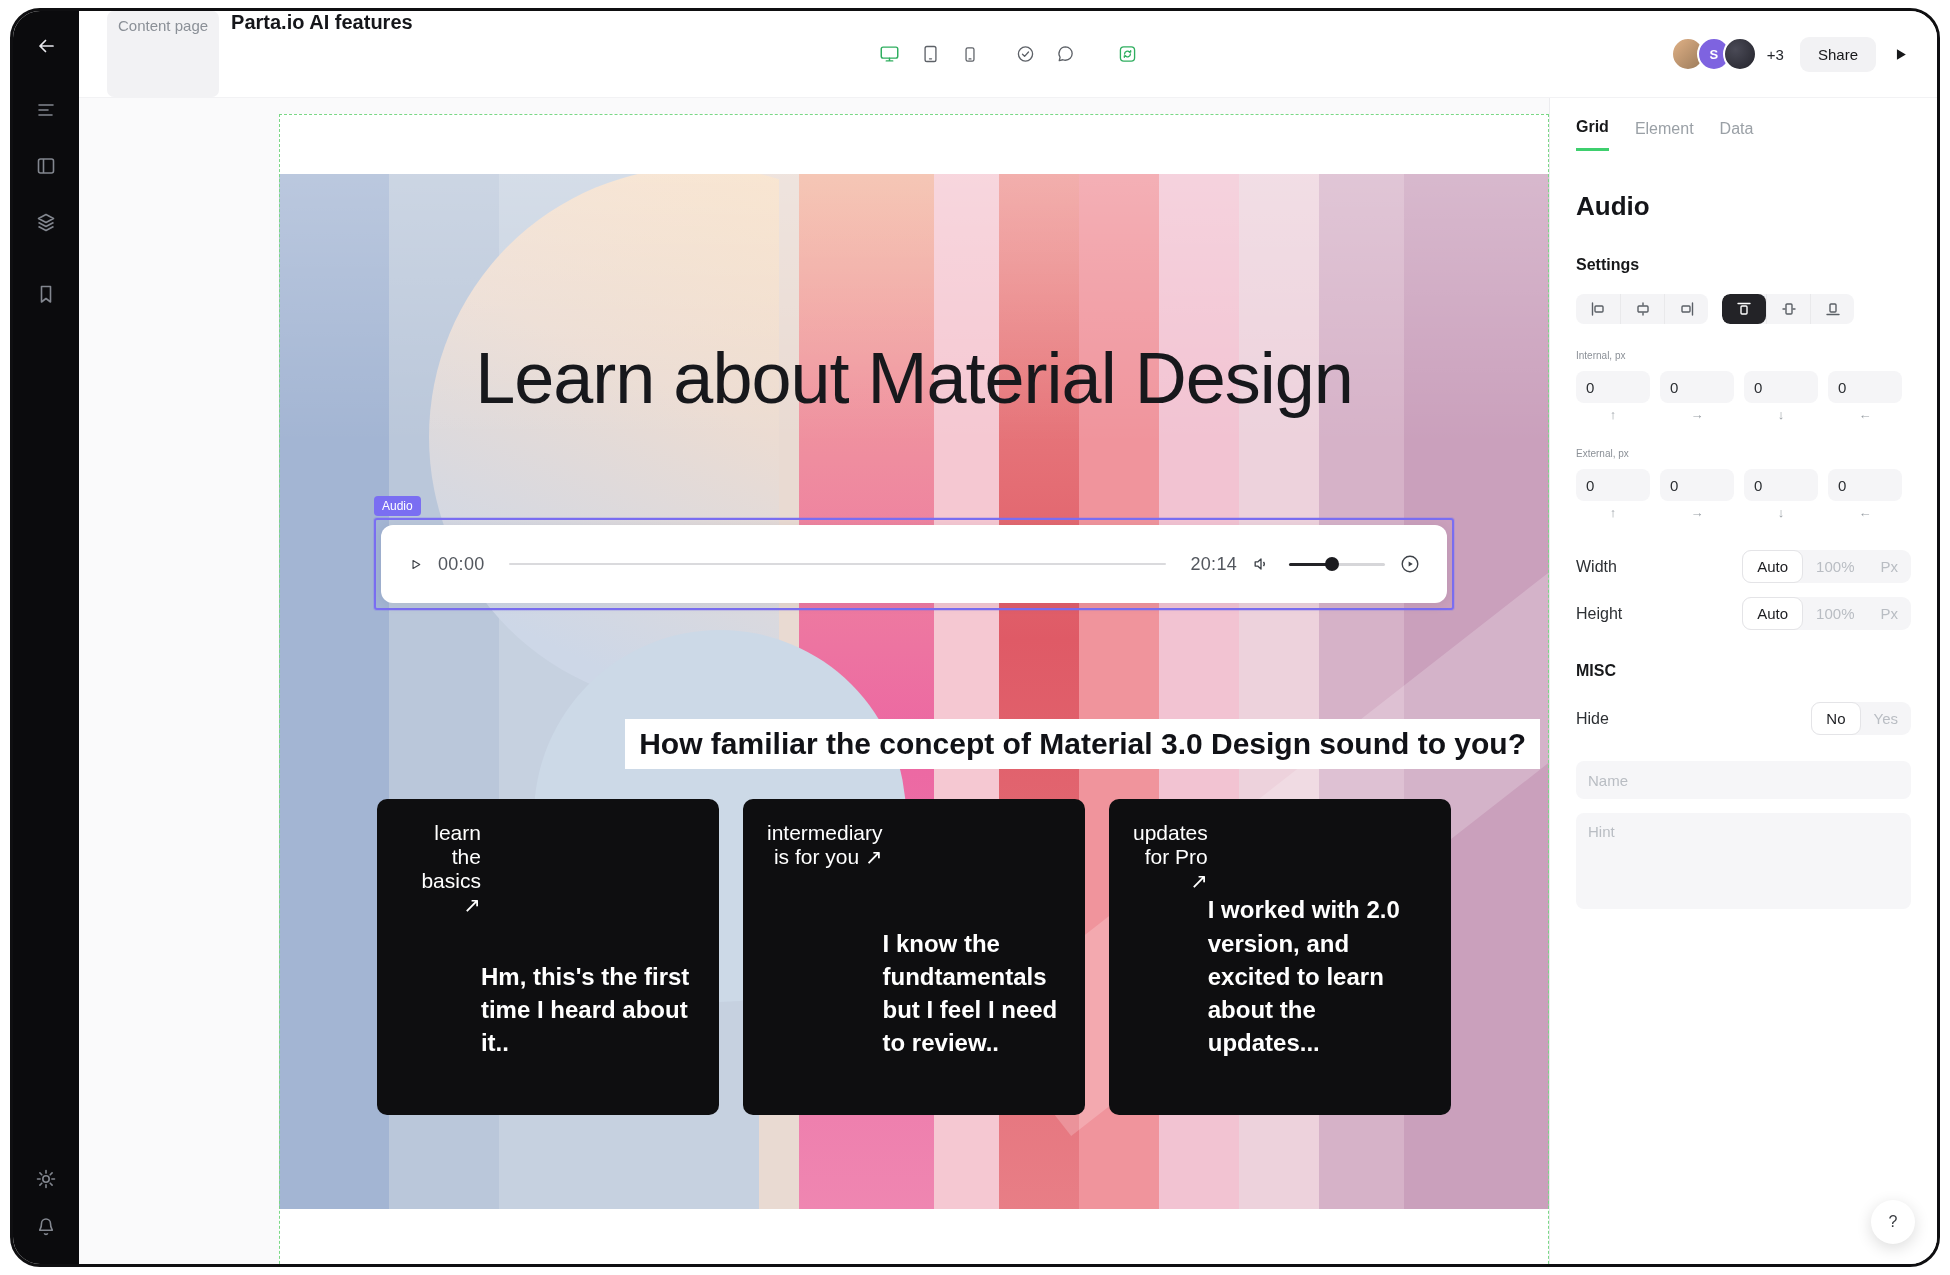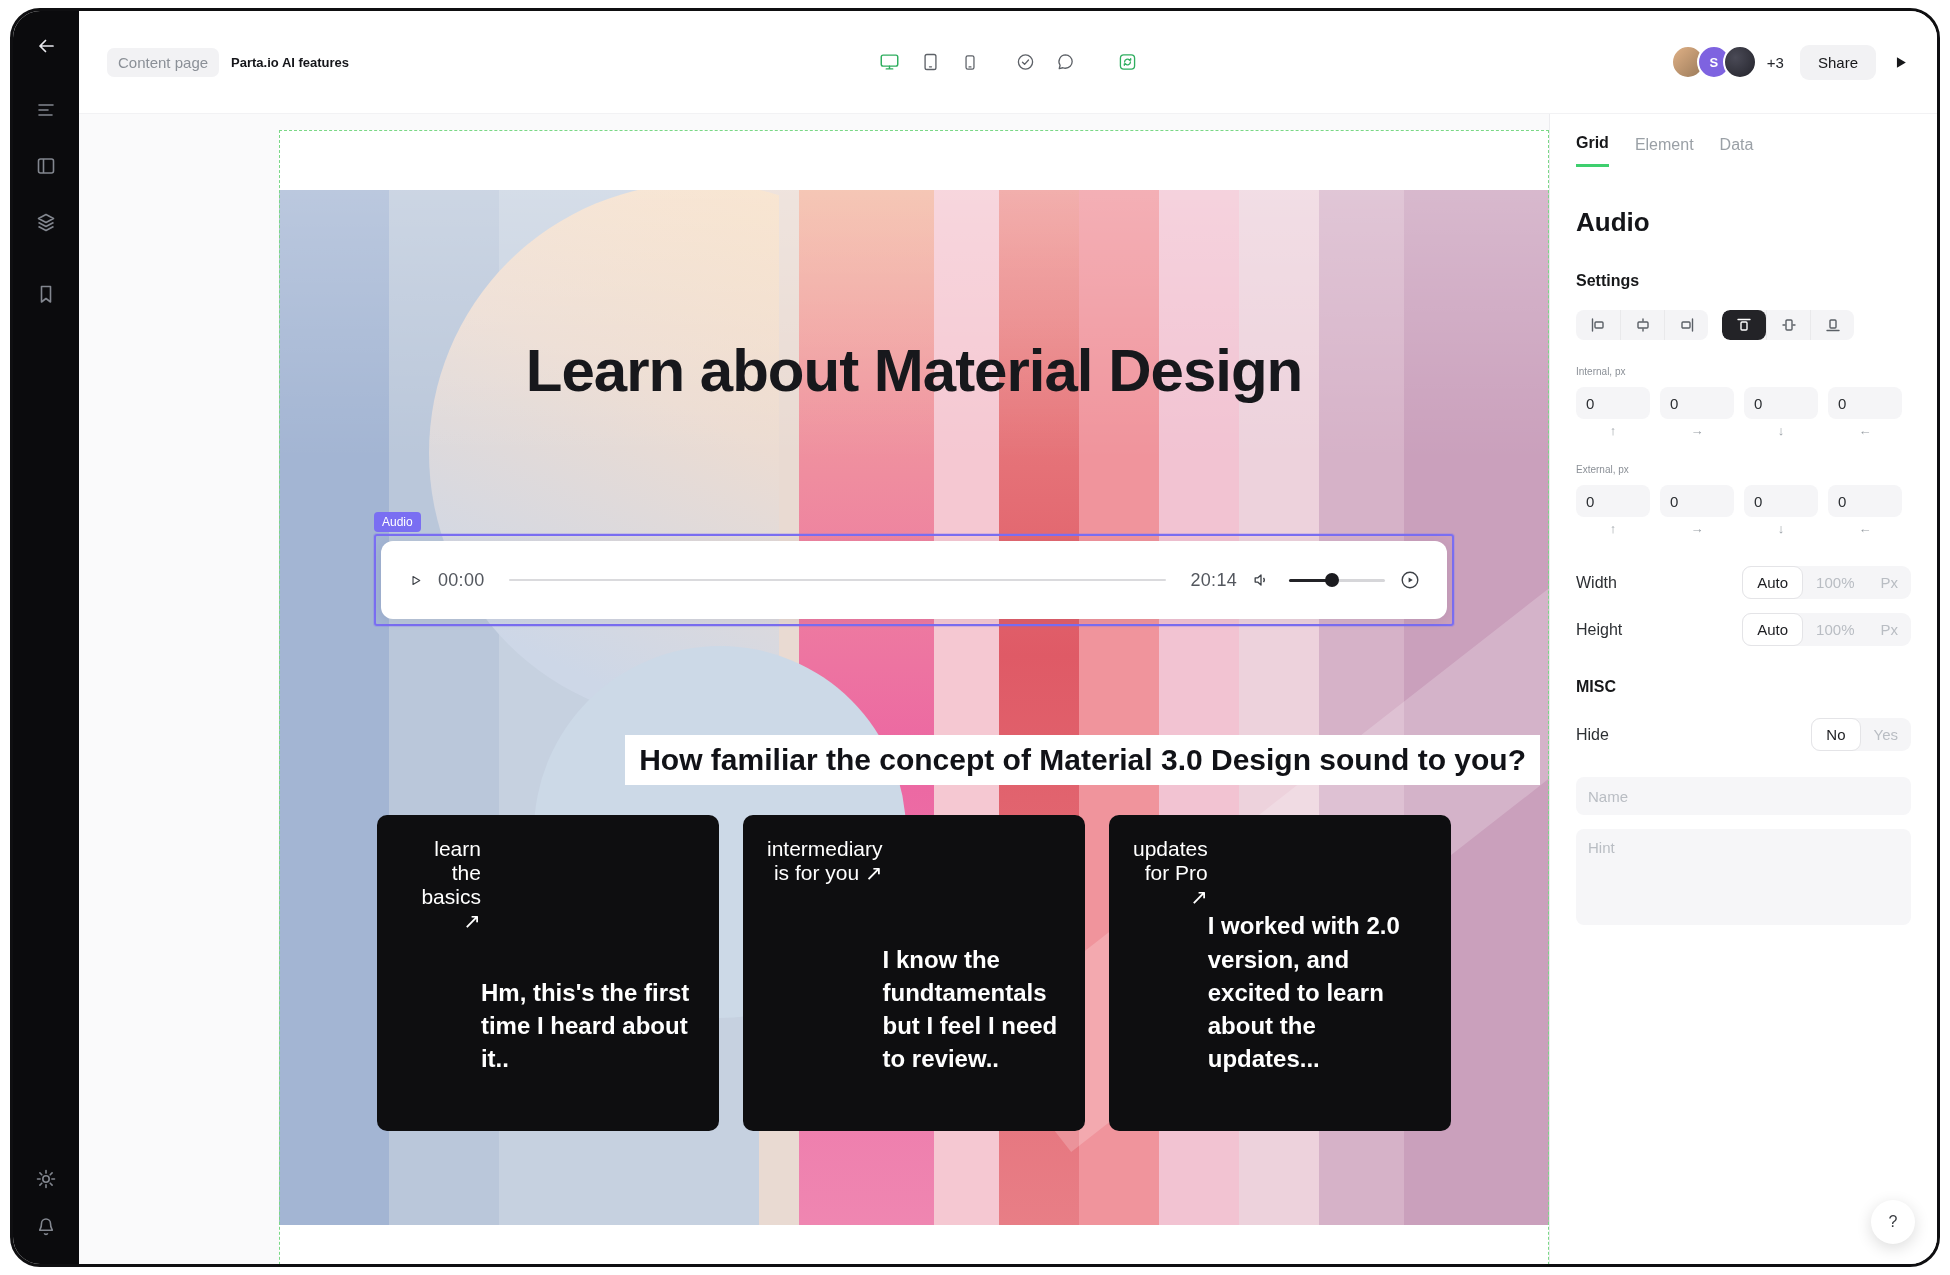--- a/index.html
+++ b/index.html
@@ -12,24 +12,24 @@
         padding:20px 0 22px;}
   .rail-btn{background:none;border:none;padding:0;width:30px;height:30px;display:flex;align-items:center;
             justify-content:center;cursor:pointer;color:#83878f;}
   .rail-btn.back{color:#e9e9ee;}
   .rail-group{display:flex;flex-direction:column;gap:26px;margin-top:34px;}
   .mt{margin-top:16px;}
   .rail-bottom{margin-top:auto;display:flex;flex-direction:column;gap:18px;}
   svg{display:block;}
   
   .main{flex:1;display:flex;flex-direction:column;min-width:0;}
-  .topbar{height:86px;flex:none;display:flex;align-items:center;padding:8px 28px;background:#fff;
+  .topbar{height:86px;flex:none;display:flex;padding:0 28px;background:#fff;
           border-bottom:1px solid #f2f2f4;position:relative;z-index:10;}
   .crumb{background:#f2f2f4;color:#8b9097;font-size:15px;padding:6px 11px;border-radius:7px;cursor:pointer;}
-  .page-title{font-size:13px;color:#15161a;font-weight:600;margin-left:12px;}
+  .page-title{font-size:20px;color:#15161a;font-weight:600;margin-left:12px;}
   .tb-center{position:absolute;left:50%;top:50%;transform:translate(-50%,-50%);display:flex;align-items:center;gap:20px;}
   .tb-btn{background:none;border:none;padding:0;display:flex;cursor:pointer;color:#5d6167;}
   .tb-btn.green{color:#2fae5f;}
   .gap-l{margin-left:16px;}
   .gap-xl{margin-left:22px;}
   .tb-right{margin-left:auto;display:flex;align-items:center;}
   .avatars{display:flex;cursor:pointer;}
   .av{width:30px;height:30px;border-radius:50%;border:2px solid #fff;margin-left:-8px;display:flex;
       align-items:center;justify-content:center;font-size:13px;color:#fff;font-weight:700;}
   .av1{background:linear-gradient(135deg,#e0b186,#9a7a5a);margin-left:0;}
@@ -57,22 +57,22 @@
   .grad-pink{position:absolute;left:520px;top:0;width:135px;height:100%;z-index:4;
              background:linear-gradient(180deg,#f2b39c 0%,#ec67a2 55%,#ef86b1 100%);}
   .grad-red{position:absolute;left:720px;top:0;width:80px;height:100%;z-index:4;
             background:linear-gradient(180deg,#ee9390 0%,#df5a66 45%,#e87e86 100%);}
   .dome{position:absolute;left:255px;top:456px;width:372px;height:372px;border-radius:50%;
         background:#ccd9e7;z-index:5;}
   .diag{position:absolute;left:640px;top:520px;width:1000px;height:150px;background:rgba(255,255,255,.2);
         transform:rotate(-38deg);z-index:5;}
   .hero-fade{position:absolute;inset:0;z-index:5;
              background:linear-gradient(180deg,rgba(255,255,255,.26),rgba(255,255,255,0) 26%);}
-  .hero-heading{position:absolute;left:0;right:0;top:146px;text-align:center;font-size:60px;font-weight:700;
-                color:#17181c;letter-spacing:-1px;z-index:6;margin:0;}
+  .hero-heading{position:absolute;left:0;right:0;top:146px;text-align:center;font-size:72px;font-weight:400;
+                color:#17181c;letter-spacing:-1px;z-index:6;margin:17px;}
   
   .audio-sel{position:absolute;left:95px;top:344px;width:1080px;height:92px;border:2px solid #7a6ef2;
              border-radius:3px;box-shadow:0 0 0 1px rgba(122,110,242,.25);z-index:7;box-sizing:border-box;}
   .audio-tag{position:absolute;left:-2px;top:-24px;background:#7a6ef2;color:#fff;font-size:12px;
              padding:3px 8px;border-radius:4px;}
   .player{position:absolute;left:5px;top:5px;right:5px;bottom:5px;background:#fff;border-radius:12px;
           box-shadow:0 2px 12px rgba(30,30,60,.08);display:flex;align-items:center;padding:0 26px;gap:14px;}
   .p-ico{color:#3e4248;display:flex;cursor:pointer;}
   .time{font-size:18px;color:#53575e;letter-spacing:.3px;white-space:nowrap;}
   .track{flex:1;height:2px;background:#dadadd;border-radius:1px;margin:0 10px;cursor:pointer;}

